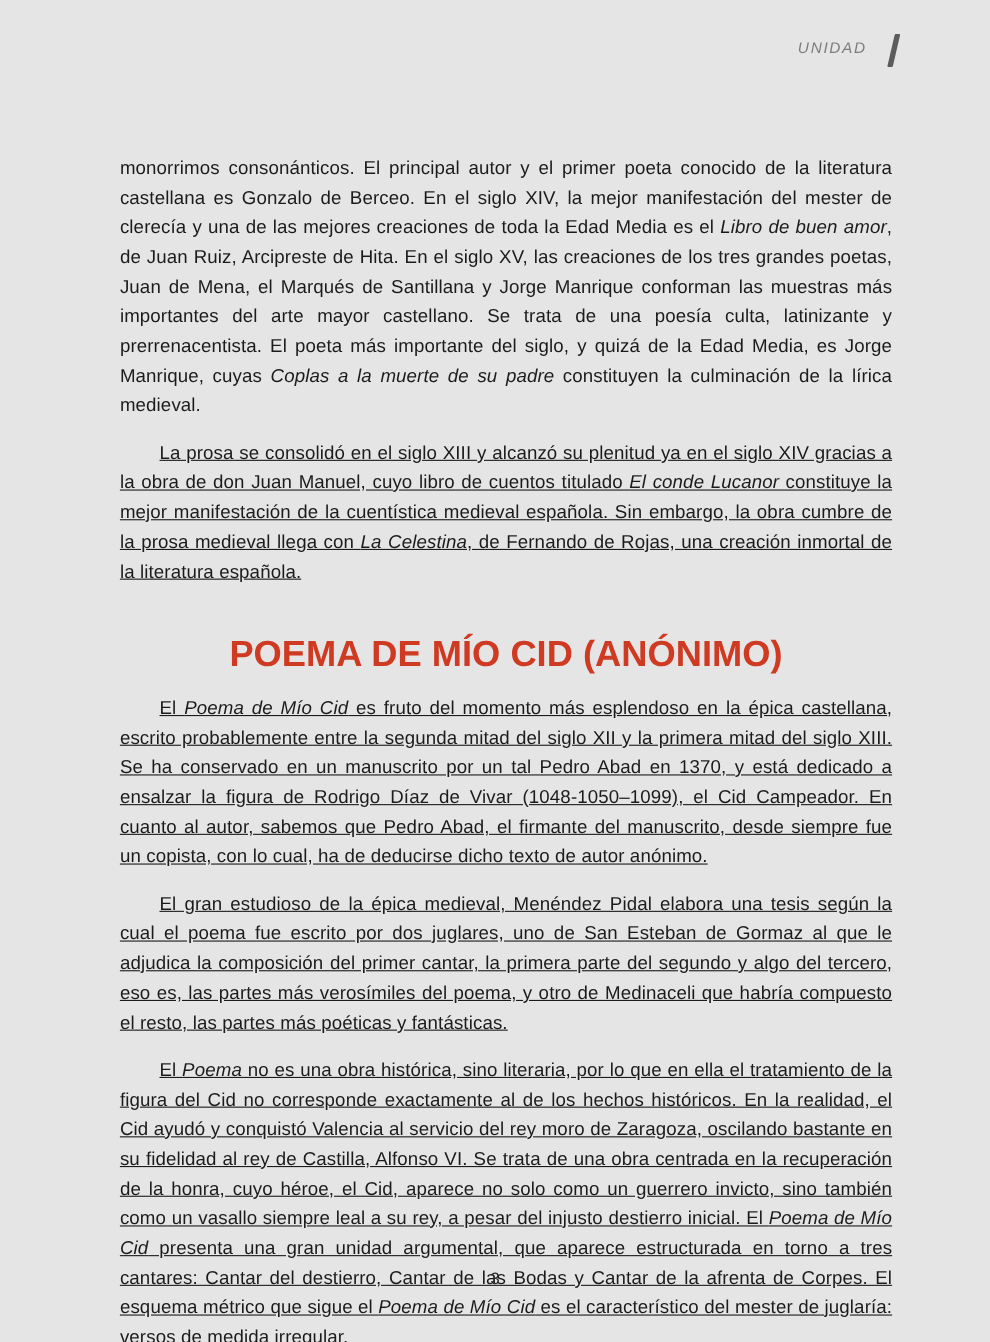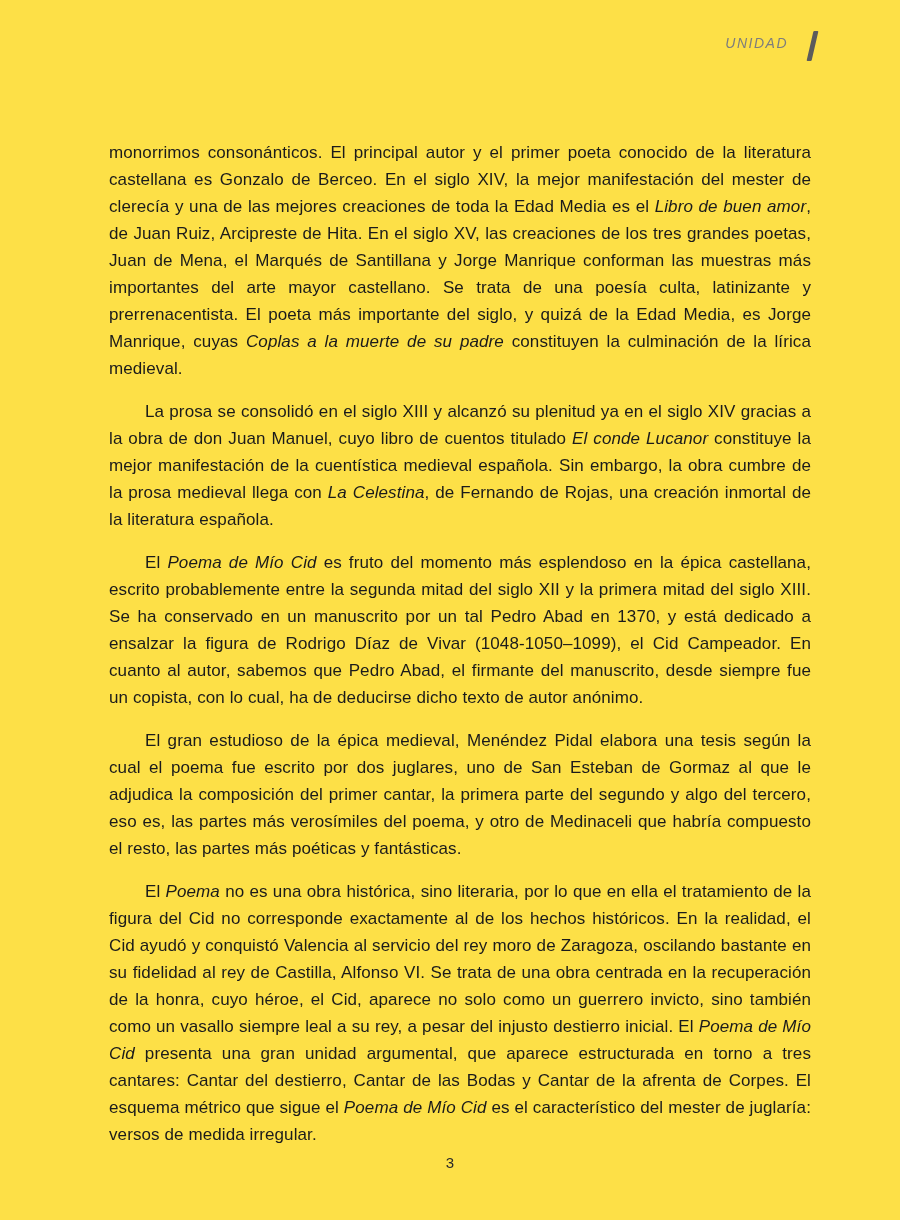--- a/index.html
+++ b/index.html
@@ -8,21 +8,21 @@
     --header-gray: #7d7d7d;
     --bar-gray: #5c5c5c;
     --footer-text: #2a2a2a;
   }
   * { box-sizing: border-box; }
   html, body { margin: 0; padding: 0; background: #ffffff; }
   .page {
     position: relative;
     width: 900px;
     height: 1220px;
-    background: #fde047;
+    background: #e5e5e5;
     font-family: "Liberation Sans", "DejaVu Sans", sans-serif;
     overflow: hidden;
   }
 
   
   .page-header {
     position: absolute;
     top: 31px;
     right: 80px;
     display: flex;
@@ -60,21 +60,21 @@
     left: 93px;
     top: 123px;
     width: 734px;
     font-size: 17px;
     line-height: 27px;
     color: var(--body-text);
     text-align: justify;
     letter-spacing: 0.1px;
   }
   p.body-para { margin: 16px; }
-  p.body-para.indented { text-indent: 36px; }
+  p.body-para.indented { text-indent: 36px; text-decoration: underline; }
   p.body-para em { font-style: italic; }
 
   .section-heading {
     margin: 41px 0 5px 0;
     text-align: center;
     font-size: 33px;
     line-height: 40px;
     font-weight: bold;
     color: var(--heading-red);
     letter-spacing: 0px;
@@ -107,20 +107,21 @@
       <span class="unit-number-bar"></span>
     </span>
   </header>
 
   <main class="content">
     <div id="intro-paragraphs">
         <p class="body-para"><span>monorrimos consonánticos. El principal autor y el primer poeta conocido de la literatura castellana es Gonzalo de Berceo. En el siglo XIV, la mejor manifestación del mester de clerecía y una de las mejores creaciones de toda la Edad Media es el </span><em>Libro de buen amor</em><span>, de Juan Ruiz, Arcipreste de Hita. En el siglo XV, las creaciones de los tres grandes poetas, Juan de Mena, el Marqués de Santillana y Jorge Manrique conforman las muestras más importantes del arte mayor castellano. Se trata de una poesía culta, latinizante y prerrenacentista. El poeta más importante del siglo, y quizá de la Edad Media, es Jorge Manrique, cuyas </span><em>Coplas a la muerte de su padre</em><span> constituyen la culminación de la lírica medieval.</span></p>
         <p class="body-para indented"><span>La prosa se consolidó en el siglo XIII y alcanzó su plenitud ya en el siglo XIV gracias a la obra de don Juan Manuel, cuyo libro de cuentos titulado </span><em>El conde Lucanor</em><span> constituye la mejor manifestación de la cuentística medieval española. Sin embargo, la obra cumbre de la prosa medieval llega con </span><em>La Celestina</em><span>, de Fernando de Rojas, una creación inmortal de la literatura española.</span></p>
       </div>
 
+    <h1 class="section-heading">POEMA DE MÍO CID (ANÓNIMO)</h1>
 
     <div id="section-paragraphs">
         <p class="body-para indented"><span>El </span><em>Poema de Mío Cid</em><span> es fruto del momento más esplendoso en la épica castellana, escrito probablemente entre la segunda mitad del siglo XII y la primera mitad del siglo XIII. Se ha conservado en un manuscrito por un tal Pedro Abad en 1370, y está dedicado a ensalzar la figura de Rodrigo Díaz de Vivar (1048-1050–1099), el Cid Campeador. En cuanto al autor, sabemos que Pedro Abad, el firmante del manuscrito, desde siempre fue un copista, con lo cual, ha de deducirse dicho texto de autor anónimo.</span></p>
         <p class="body-para indented"><span>El gran estudioso de la épica medieval, Menéndez Pidal elabora una tesis según la cual el poema fue escrito por dos juglares, uno de San Esteban de Gormaz al que le adjudica la composición del primer cantar, la primera parte del segundo y algo del tercero, eso es, las partes más verosímiles del poema, y otro de Medinaceli que habría compuesto el resto, las partes más poéticas y fantásticas.</span></p>
         <p class="body-para indented"><span>El </span><em>Poema</em><span> no es una obra histórica, sino literaria, por lo que en ella el tratamiento de la figura del Cid no corresponde exactamente al de los hechos históricos. En la realidad, el Cid ayudó y conquistó Valencia al servicio del rey moro de Zaragoza, oscilando bastante en su fidelidad al rey de Castilla, Alfonso VI. Se trata de una obra centrada en la recuperación de la honra, cuyo héroe, el Cid, aparece no solo como un guerrero invicto, sino también como un vasallo siempre leal a su rey, a pesar del injusto destierro inicial. El </span><em>Poema de Mío Cid</em><span> presenta una gran unidad argumental, que aparece estructurada en torno a tres cantares: Cantar del destierro, Cantar de las Bodas y Cantar de la afrenta de Corpes. El esquema métrico que sigue el </span><em>Poema de Mío Cid</em><span> es el característico del mester de juglaría: versos de medida irregular.</span></p>
       </div>
   </main>
 
   <footer class="page-footer">
     <span class="page-number">3</span>

